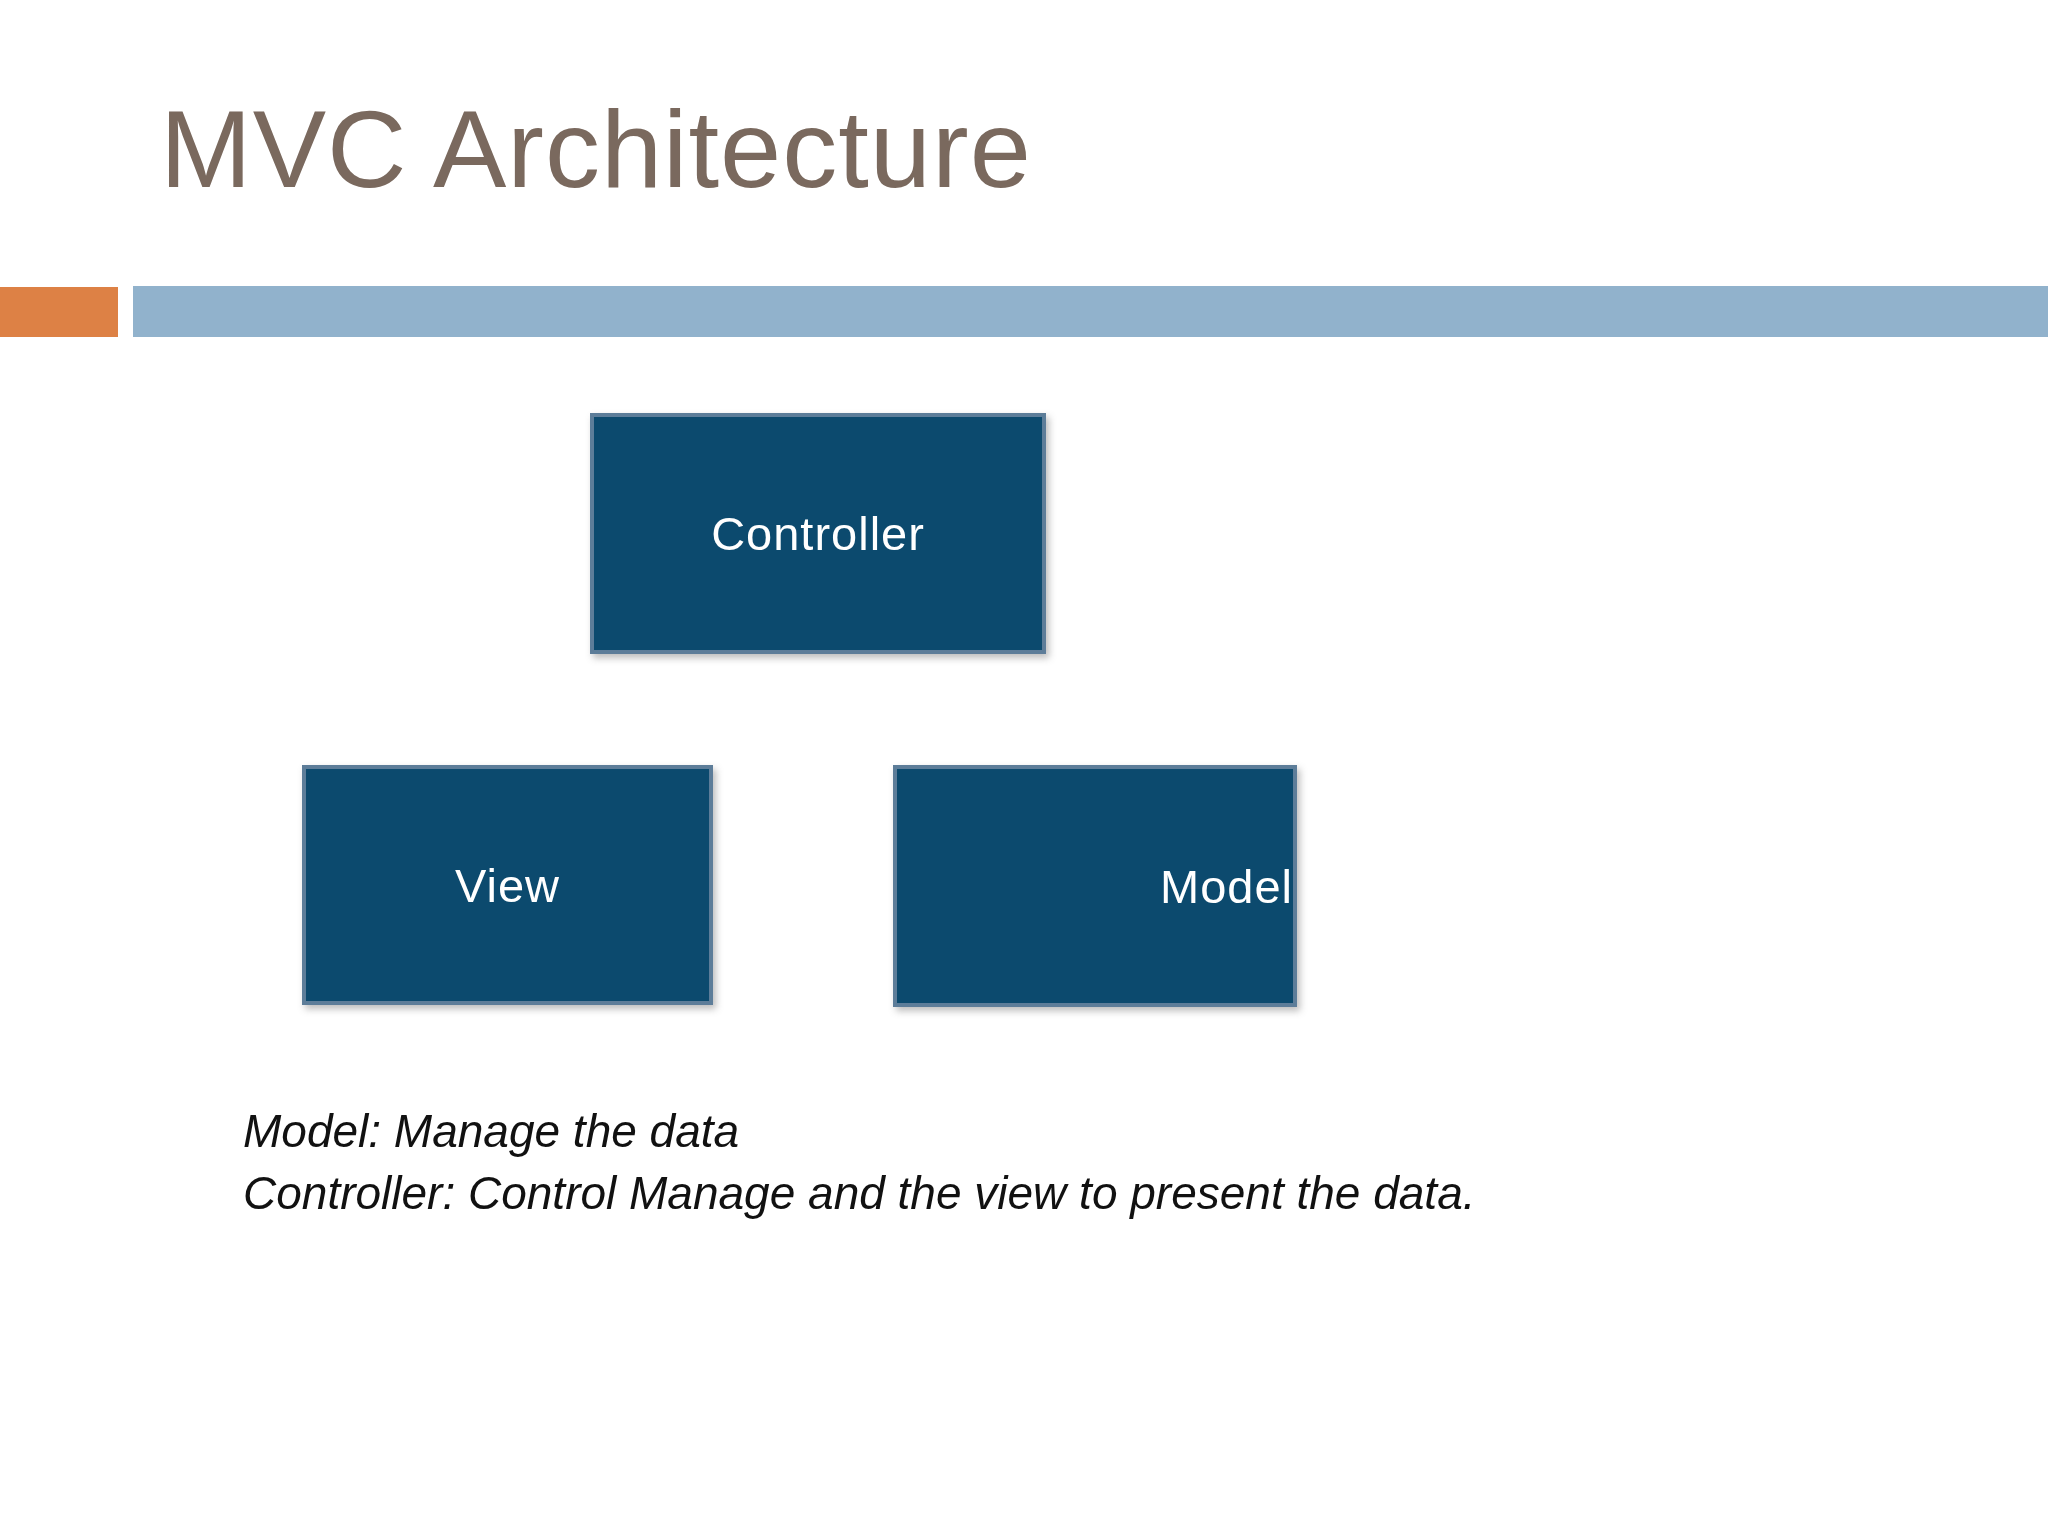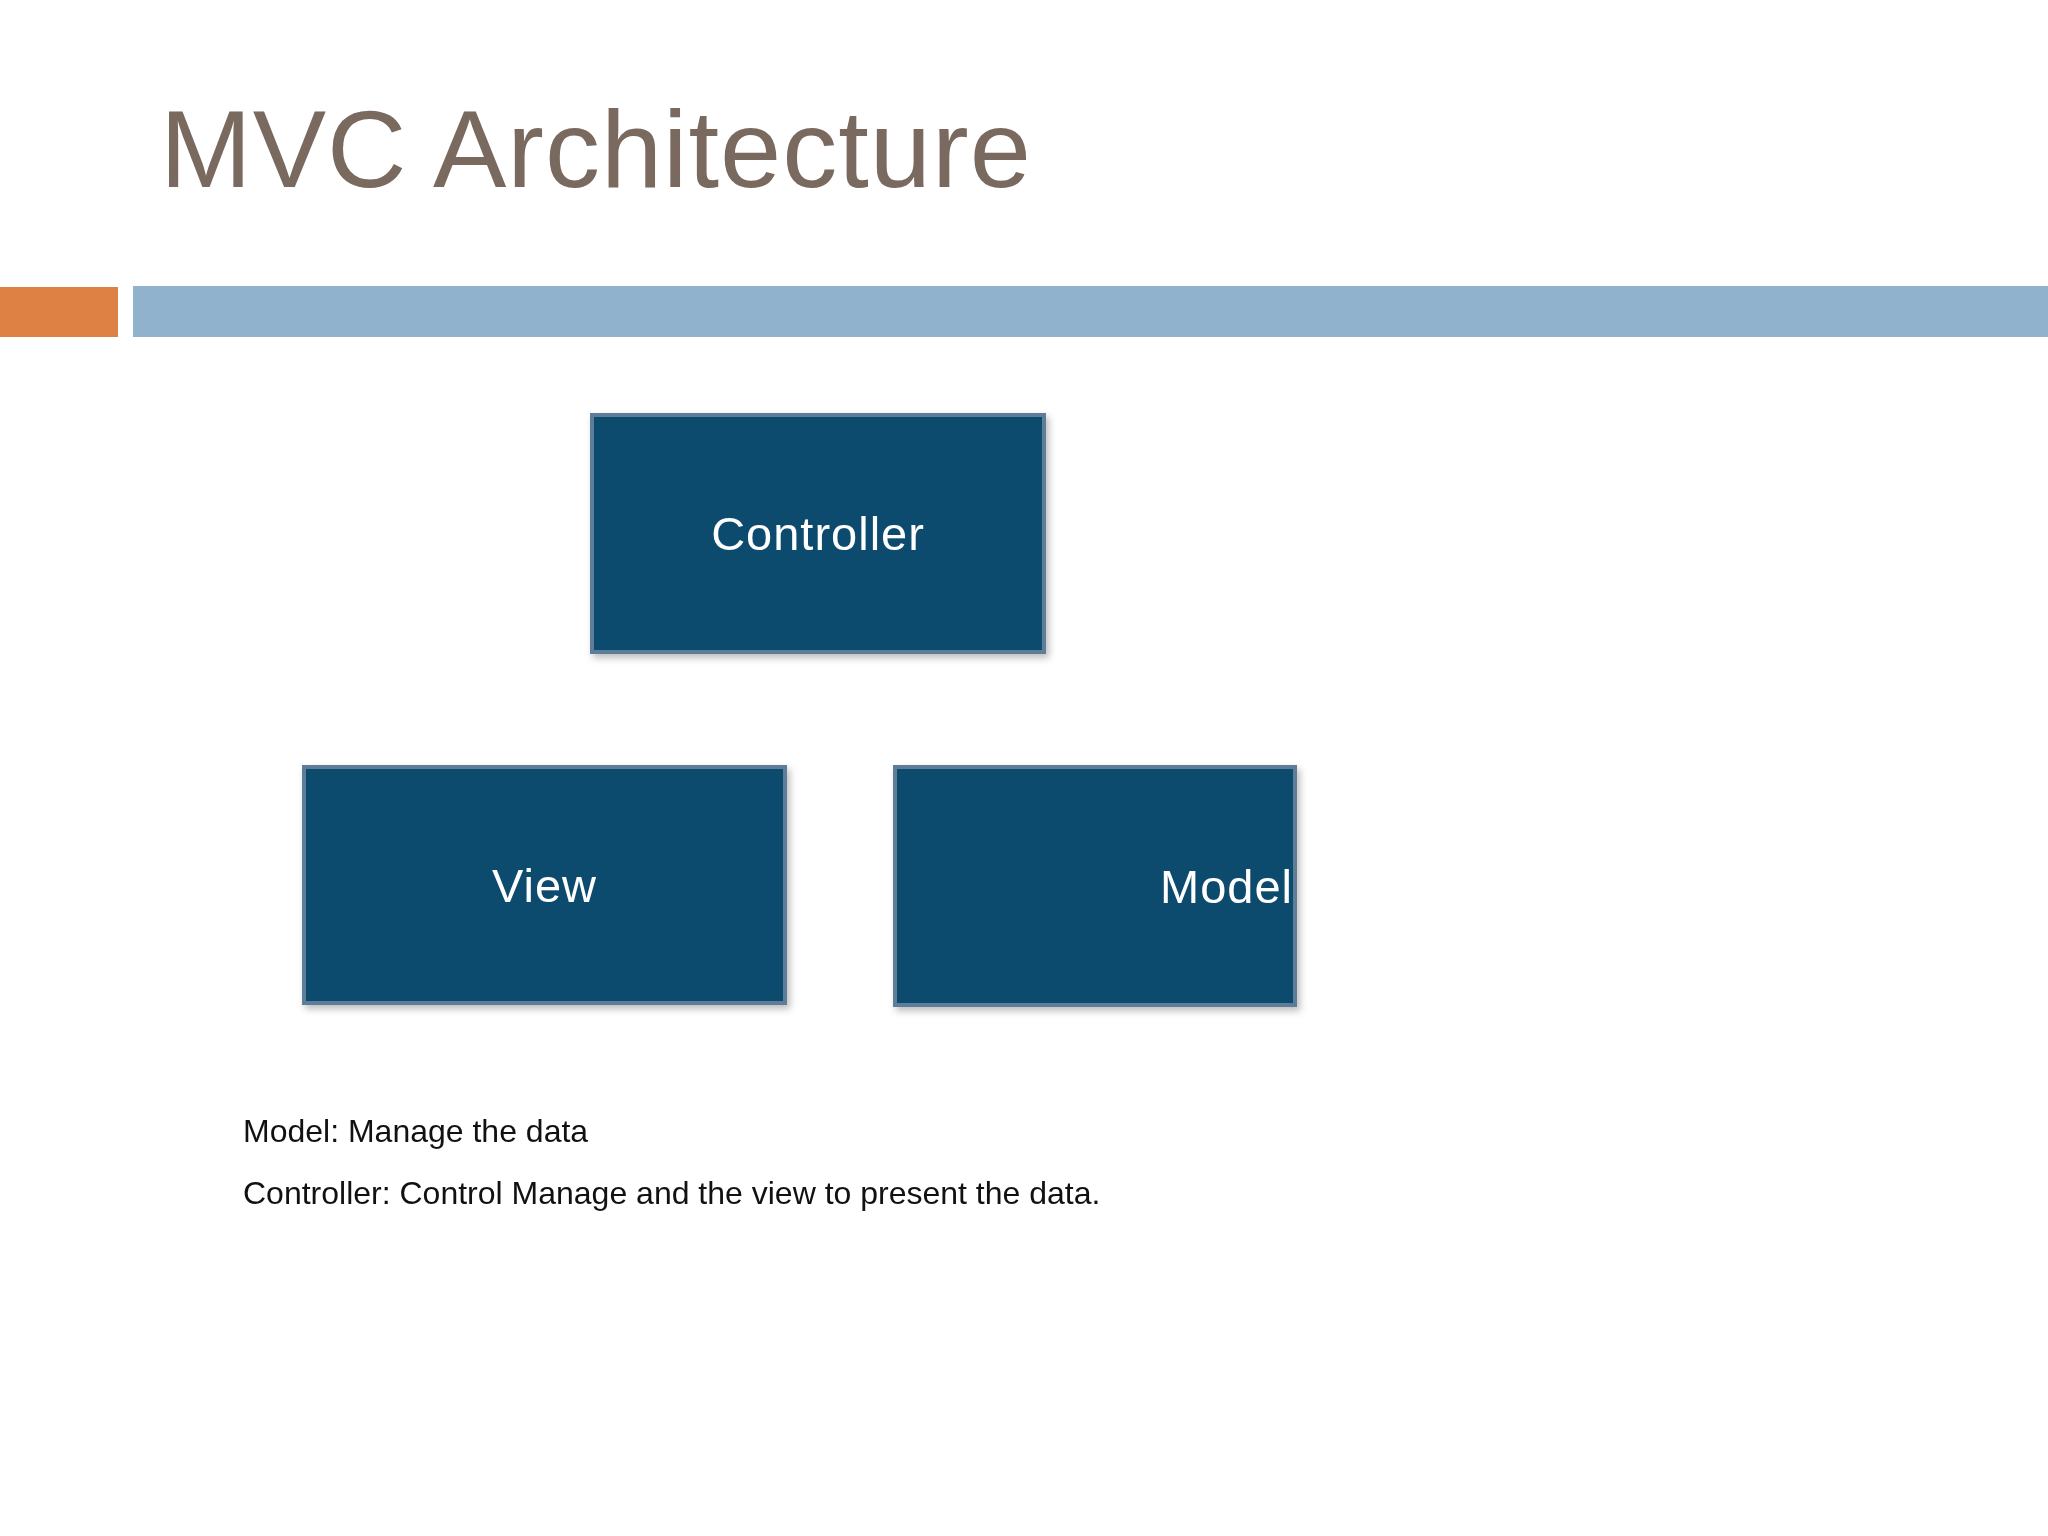--- a/index.html
+++ b/index.html
@@ -60,37 +60,38 @@
   }
   #box-controller {
     left: 590px;
     top: 413px;
     width: 456px;
     height: 241px;
   }
   #box-view {
     left: 302px;
     top: 765px;
-    width: 485px;
+    width: 411px;
     height: 240px;
   }
   #box-model {
     left: 893px;
     top: 765px;
     width: 404px;
     height: 242px;
     justify-content: flex-end;
   }
   .notes {
     position: absolute;
     left: 243px;
     top: 1100px;
-    font-size: 32px;
+    font-size: 46px;
     line-height: 62px;
     color: #111111;
+    font-style: italic;
   }
   .note-line {
     white-space: nowrap;
   }
 </style>
 </head>
 <body>
 
 <div id="slide">
 

